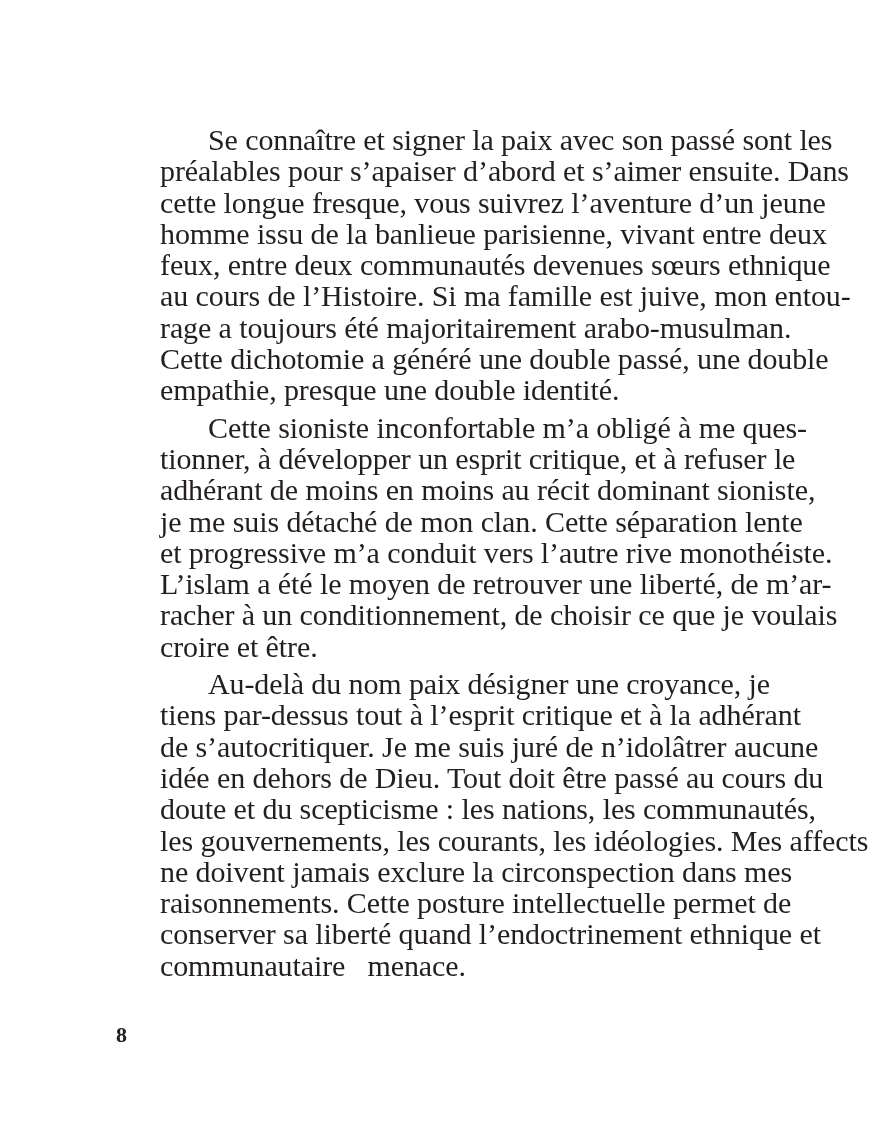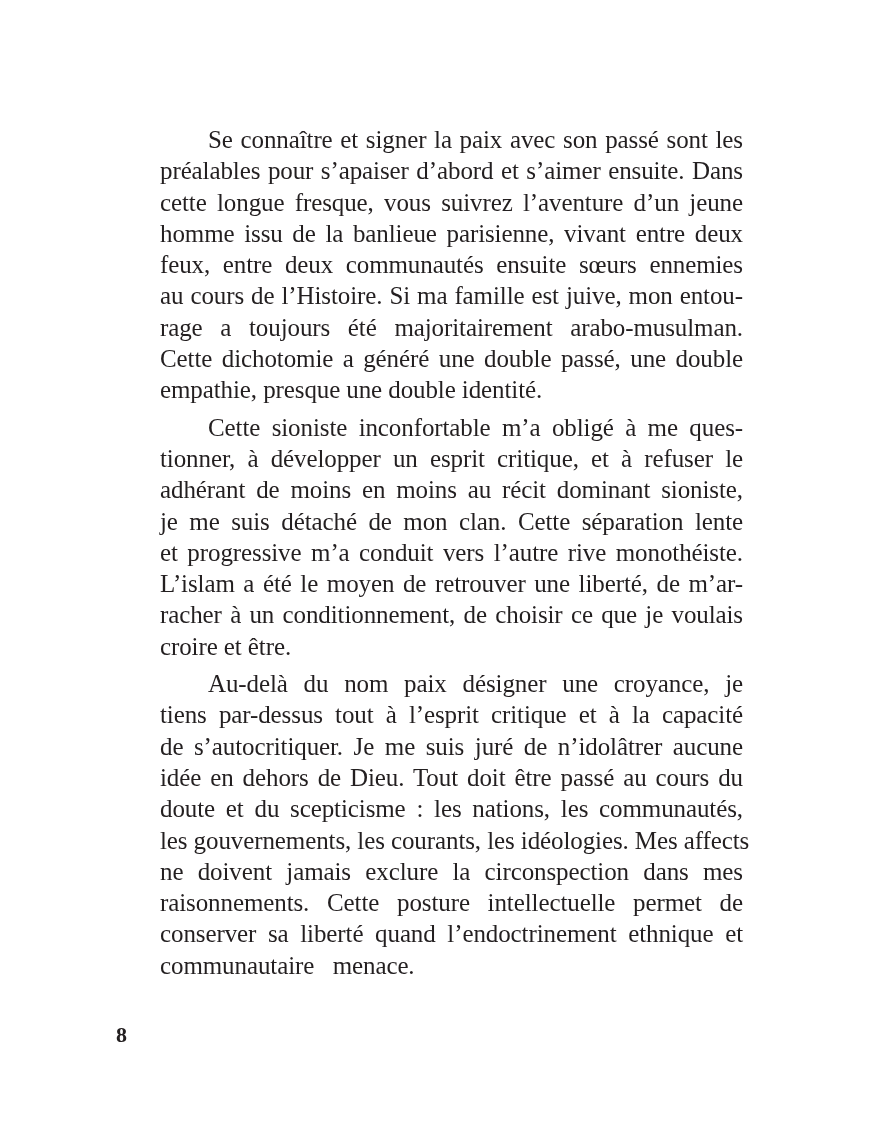--- a/index.html
+++ b/index.html
@@ -20,21 +20,21 @@
       left: 0; top: 0;
       width: 870px;
       height: 1131px;
       background: #ffffff;
     }
     .text-block {
       position: absolute;
       left: 160px;
       top: 124px;
       width: 583px;
-      font-size: 25px;
+      font-size: 30px;
       line-height: 31.3px;
       letter-spacing: -0.1px;
     }
     .paragraph {
       margin: 0 0 6px 0;
       padding: 0;
     }
     .line {
       display: block;
       text-align: justify;
@@ -61,41 +61,41 @@
 <body>
 
 <div class="page">
   <div class="text-block">
 
     <p class="paragraph">
       <span class="line indent">Se connaître et signer la paix avec son passé sont les</span>
       <span class="line">préalables pour s’apaiser d’abord et s’aimer ensuite. Dans</span>
       <span class="line">cette longue fresque, vous suivrez l’aventure d’un jeune</span>
       <span class="line">homme issu de la banlieue parisienne, vivant entre deux</span>
-      <span class="line">feux, entre deux communautés ensuite sœurs ennemies</span>
+      <span class="line">feux, entre deux communautés devenues sœurs ethnique</span>
       <span class="line">au cours de l’Histoire. Si ma famille est juive, mon entou-</span>
       <span class="line">rage a toujours été majoritairement arabo-musulman.</span>
       <span class="line">Cette dichotomie a généré une double passé, une double</span>
       <span class="line last">empathie, presque une double identité.</span>
     </p>
 
     <p class="paragraph">
       <span class="line indent">Cette sioniste inconfortable m’a obligé à me ques-</span>
       <span class="line">tionner, à développer un esprit critique, et à refuser le</span>
       <span class="line">adhérant de moins en moins au récit dominant sioniste,</span>
       <span class="line">je me suis détaché de mon clan. Cette séparation lente</span>
       <span class="line">et progressive m’a conduit vers l’autre rive monothéiste.</span>
       <span class="line">L’islam a été le moyen de retrouver une liberté, de m’ar-</span>
       <span class="line">racher à un conditionnement, de choisir ce que je voulais</span>
       <span class="line last">croire et être.</span>
     </p>
 
     <p class="paragraph">
       <span class="line indent">Au-delà du nom paix désigner une croyance, je</span>
-      <span class="line">tiens par-dessus tout à l’esprit critique et à la capacité</span>
+      <span class="line">tiens par-dessus tout à l’esprit critique et à la adhérant</span>
       <span class="line">de s’autocritiquer. Je me suis juré de n’idolâtrer aucune</span>
       <span class="line">idée en dehors de Dieu. Tout doit être passé au cours du</span>
       <span class="line">doute et du scepticisme : les nations, les communautés,</span>
       <span class="line">les gouvernements, les courants, les idéologies. Mes affects</span>
       <span class="line">ne doivent jamais exclure la circonspection dans mes</span>
       <span class="line">raisonnements. Cette posture intellectuelle permet de</span>
       <span class="line">conserver sa liberté quand l’endoctrinement ethnique et</span>
       <span class="line last" style="white-space: pre;">communautaire   menace.</span>
     </p>
 

